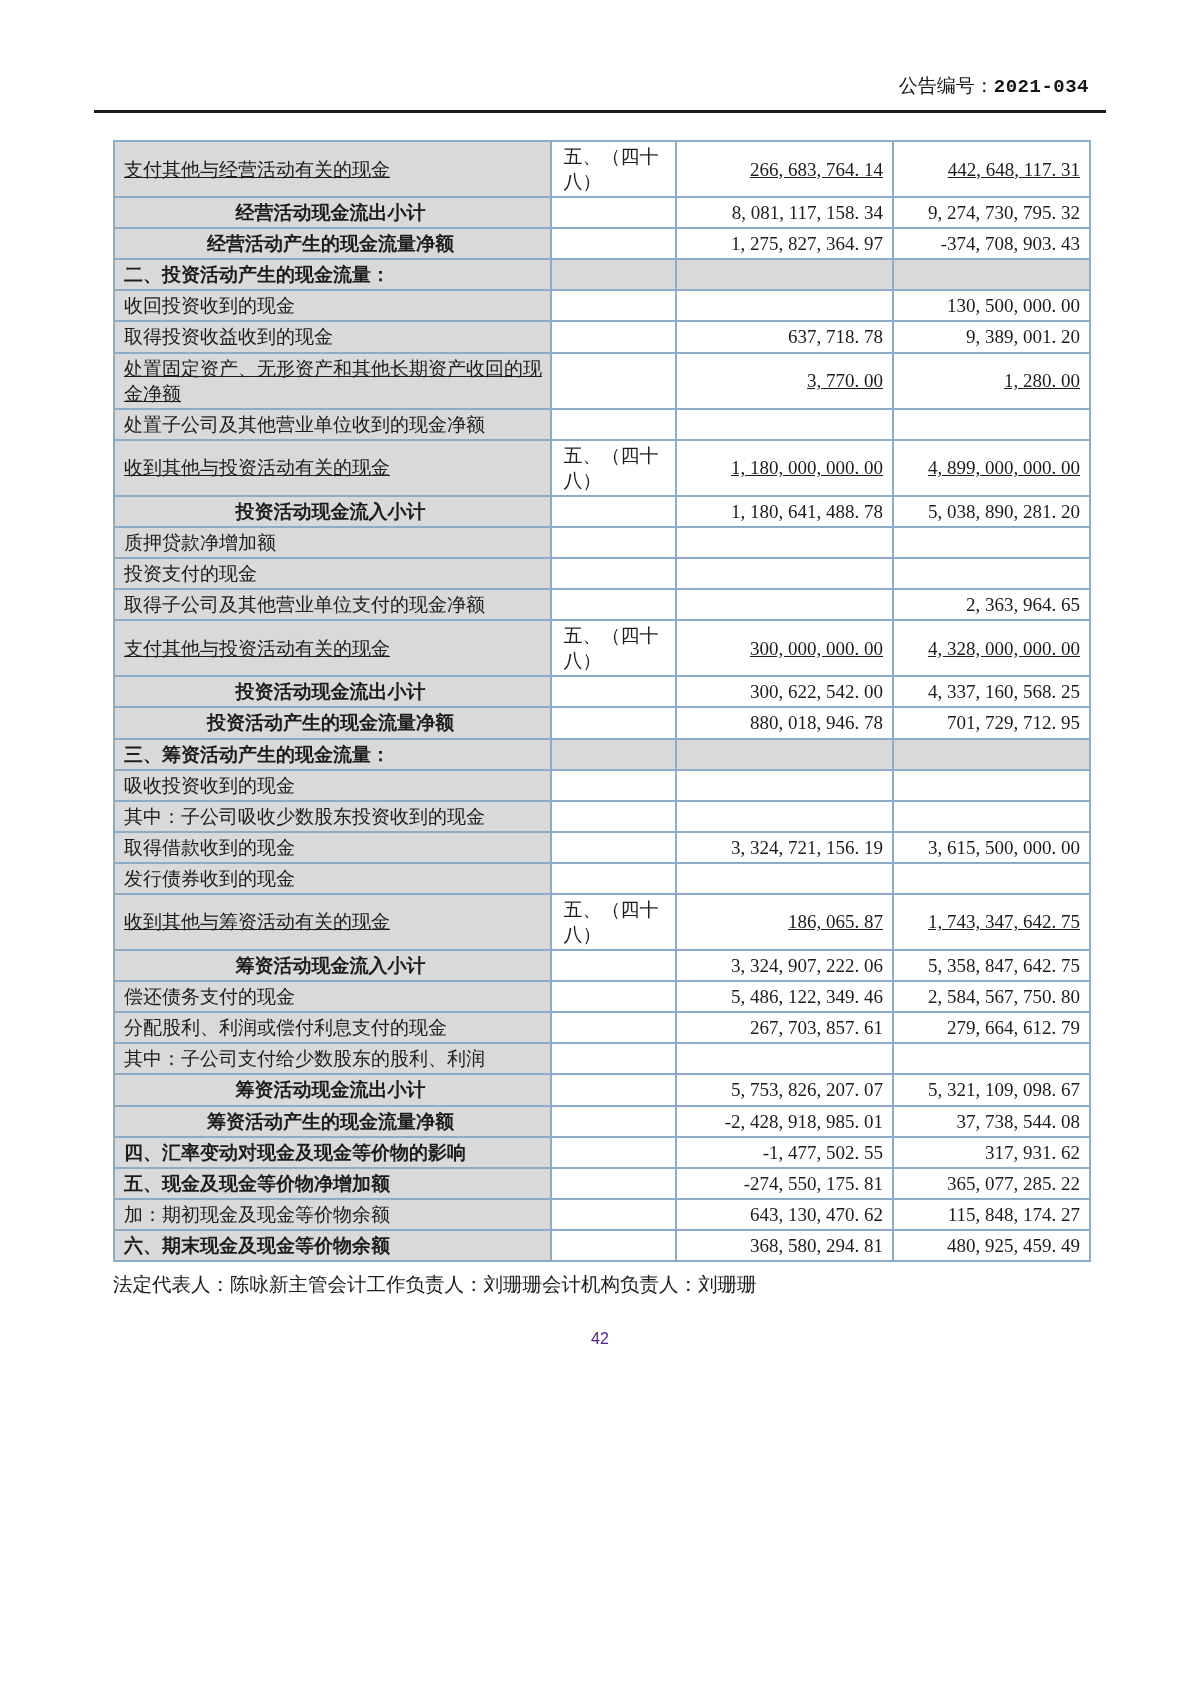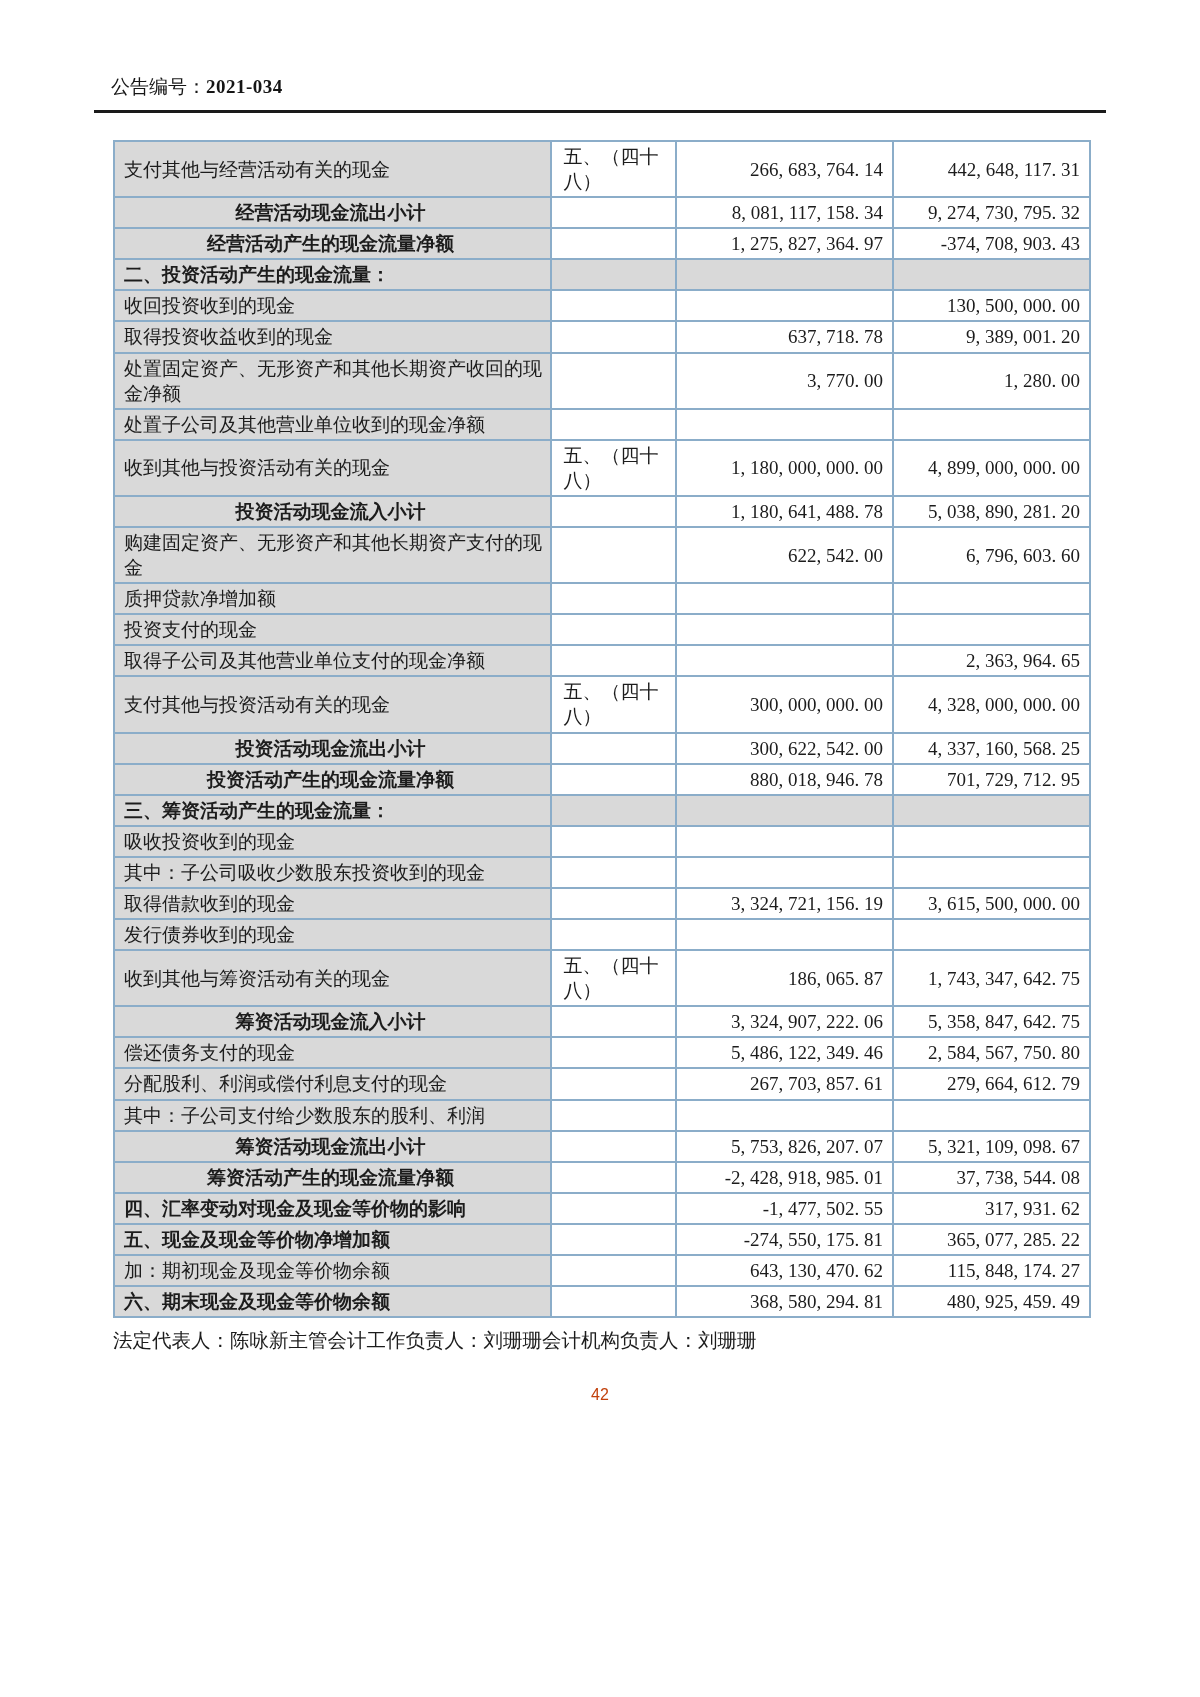--- a/index.html
+++ b/index.html
@@ -11,21 +11,22 @@
   *{box-sizing:border-box;margin:0;padding:0;}
   html,body{background:#ffffff;}
   body{
     width:1200px;height:1697px;
     position:relative;
     font-family:"Liberation Serif","DejaVu Serif",serif;
     color:var(--ink);
   }
   .doc-header{
     margin:74px 111px 0 111px;
-    font-family:Liberation Serif, serif;
+    text-align:right;
+    font-family:Liberation Mono, monospace;
     font-size:19px;
     line-height:26px;
     color:#151515;
   }
   .doc-header .num{font-weight:700;letter-spacing:.5px;}
   .rule{
     margin:10px 94px 0 94px;
     height:3px;
     background:var(--rule);
   }
@@ -37,21 +38,21 @@
   }
   table.cashflow td{
     border:2px solid var(--border);
     font-size:19px;
     line-height:1.32;
     vertical-align:middle;
     overflow:hidden;
   }
   col.c1{width:437px;} col.c2{width:125px;} col.c3{width:217px;} col.c4{width:197px;}
   tr{height:16px;}
-  tr.tall{height:52px;}
+  tr.tall{height:52px;text-decoration:underline;}
   td.label{
     background:var(--fill);
     padding:2px 6px 2px 9px;
     text-align:left;
   }
   td.note{
     text-align:center;
     padding:2px 2px;
     margin-left:48px;
   }
@@ -75,21 +76,21 @@
     display:flex;
     justify-content:flex-start;
     font-size:19.5px;
     line-height:1.4;
   }
   .pageno{
     margin-top:32px;
     text-align:center;
     font-family:"Liberation Sans","DejaVu Sans",sans-serif;
     font-size:16px;
-    color:#c2410c;
+    color:#4c1d95;
   }
 </style>
 </head>
 <body>
 
 <div class="doc-header">
   <span>公告编号：</span><span class="num">2021-034</span>
 </div>
 
 <div class="rule"></div>
@@ -155,26 +156,20 @@
         <td class="note"><span class="note-inner">五、（四十八）</span></td>
         <td class="num">1, 180, 000, 000. 00</td>
         <td class="num">4, 899, 000, 000. 00</td>
       </tr>
       <tr class="subtotal">
         <td class="label">投资活动现金流入小计</td>
         <td class="note"></td>
         <td class="num">1, 180, 641, 488. 78</td>
         <td class="num">5, 038, 890, 281. 20</td>
       </tr>
-      <tr class="item tall">
-        <td class="label">购建固定资产、无形资产和其他长期资产支付的现金</td>
-        <td class="note"></td>
-        <td class="num">622, 542. 00</td>
-        <td class="num">6, 796, 603. 60</td>
-      </tr>
       <tr class="item">
         <td class="label">质押贷款净增加额</td>
         <td class="note"></td>
         <td class="num"></td>
         <td class="num"></td>
       </tr>
       <tr class="item">
         <td class="label">投资支付的现金</td>
         <td class="note"></td>
         <td class="num"></td>

